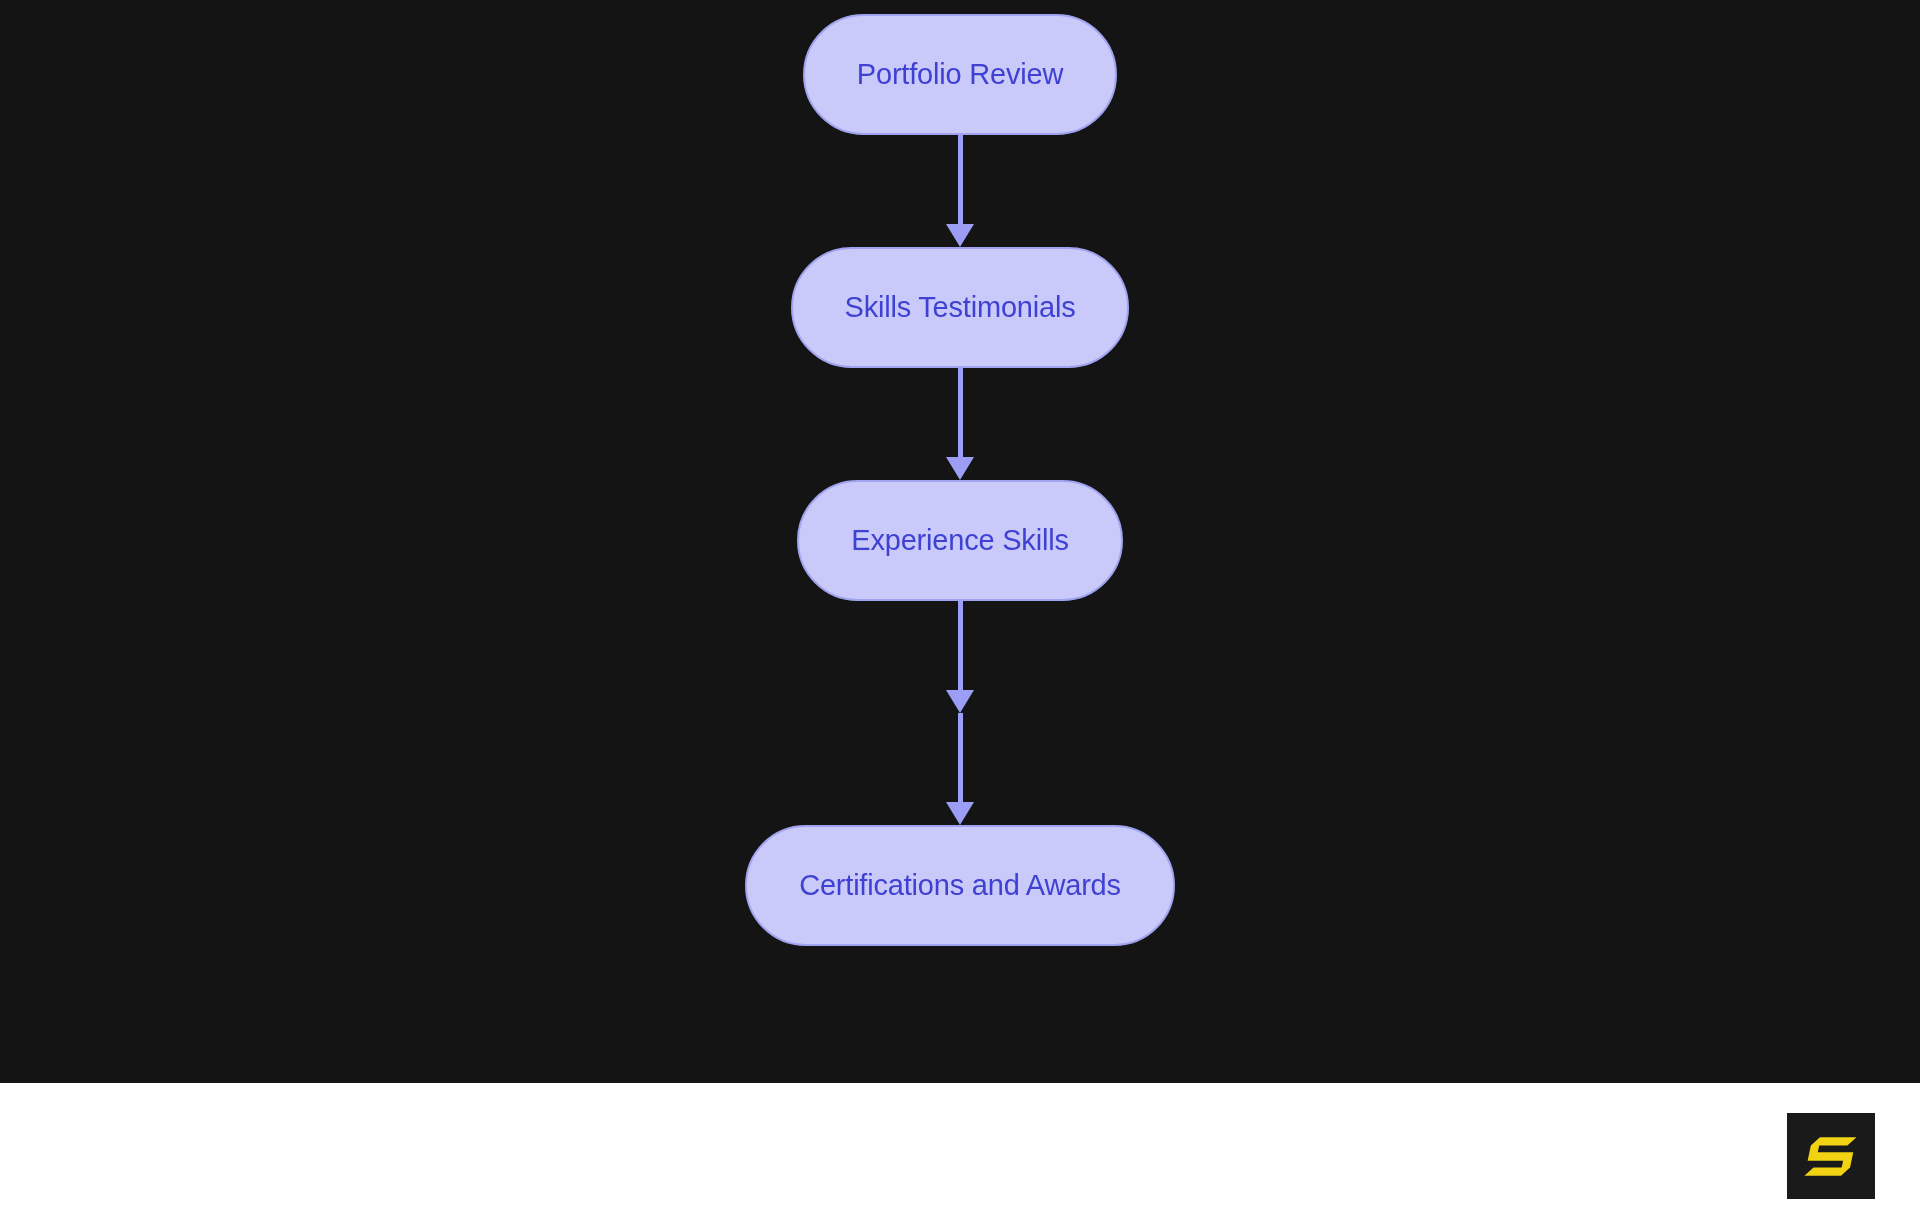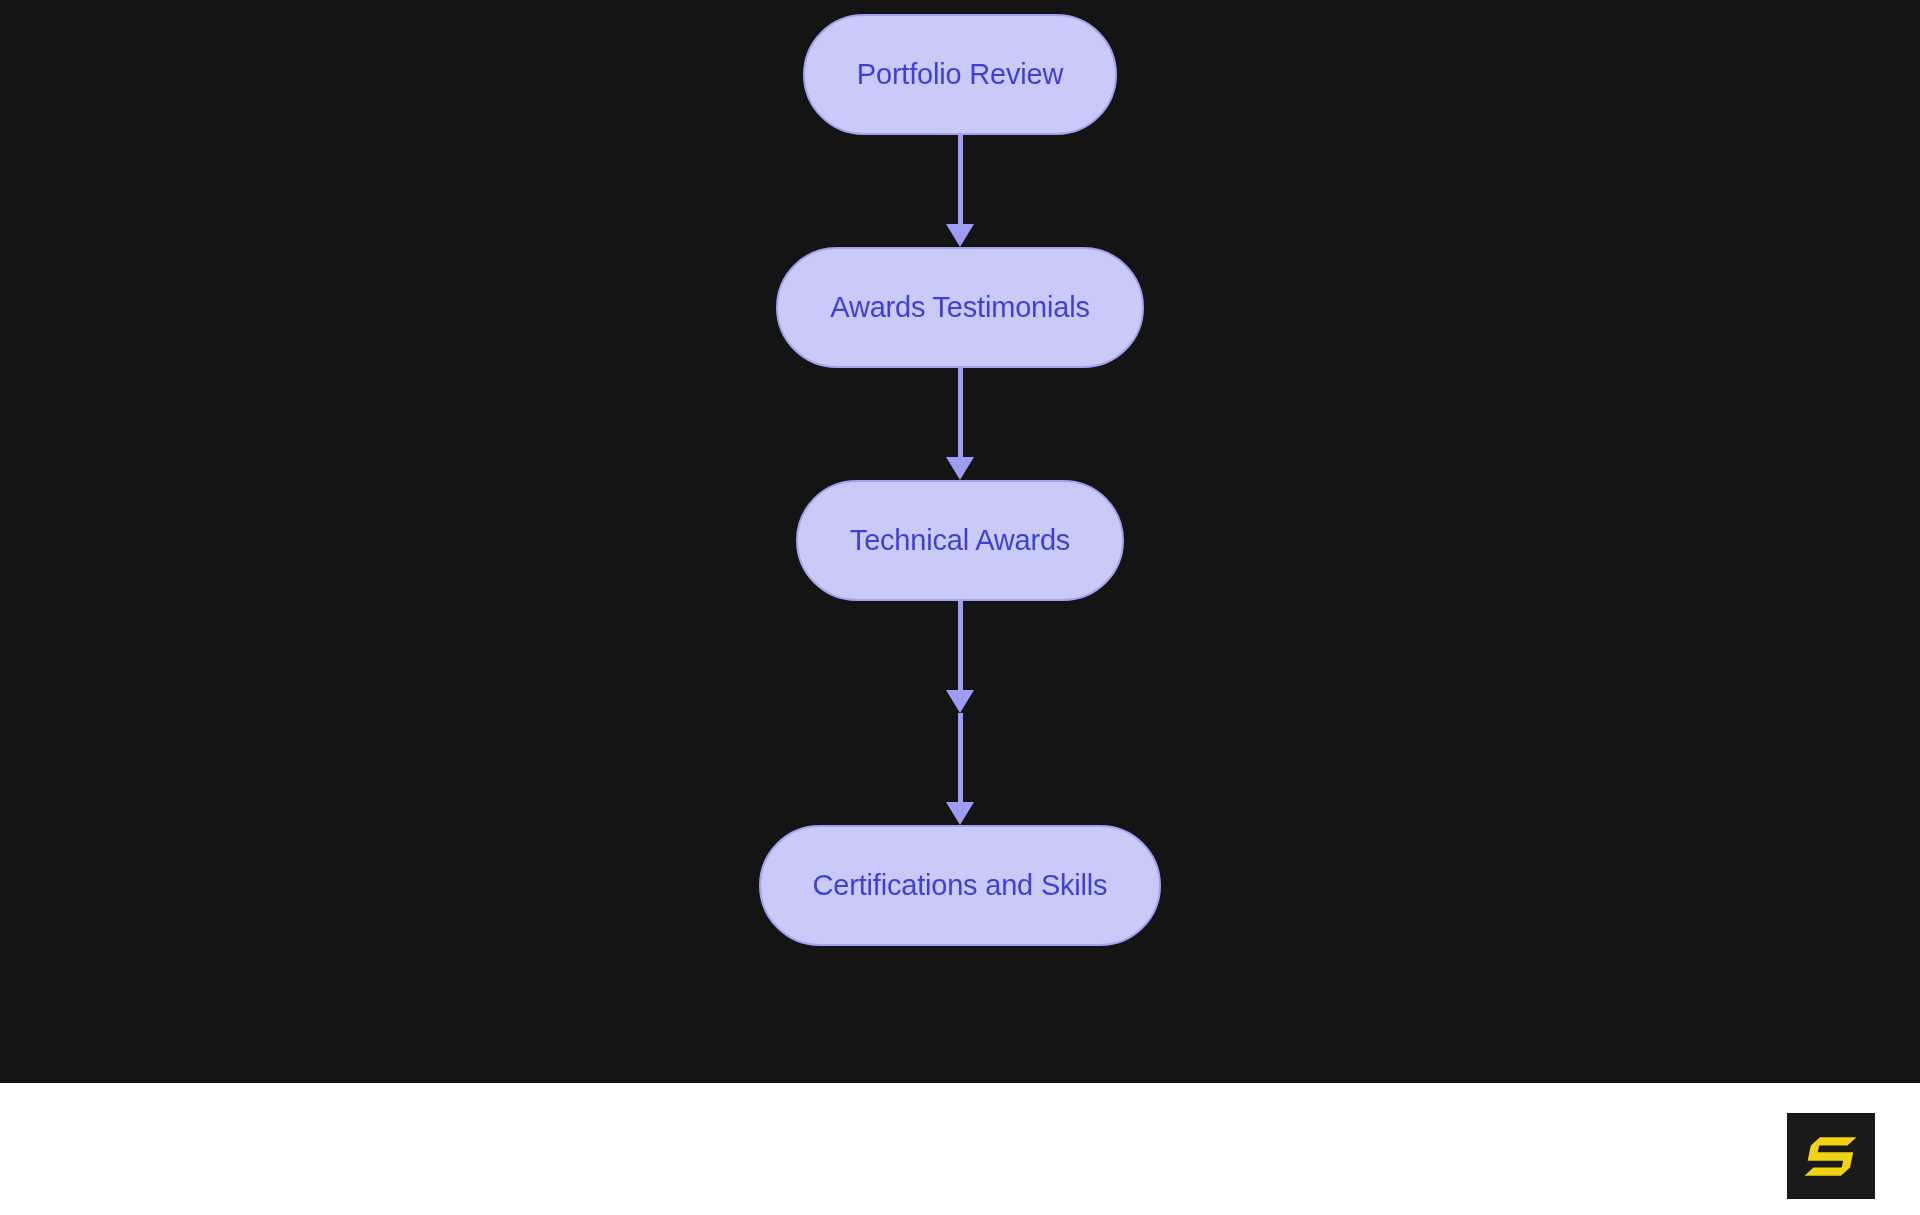--- a/index.html
+++ b/index.html
@@ -88,39 +88,39 @@
 <div class="canvas">
   <div class="flow">
       <div class="node">
         <span>Portfolio Review</span>
       </div>
       <div class="connector">
         <div class="line"></div>
         <div class="head"></div>
       </div>
       <div class="node">
-        <span>Awards Testimonials</span>
+        <span>Skills Testimonials</span>
       </div>
       <div class="connector">
         <div class="line"></div>
         <div class="head"></div>
       </div>
       <div class="node">
-        <span>Technical Awards</span>
+        <span>Experience Skills</span>
       </div>
       <div class="connector">
         <div class="line"></div>
         <div class="head"></div>
       </div>
       <div class="connector">
         <div class="line"></div>
         <div class="head"></div>
       </div>
       <div class="node">
-        <span>Certifications and Skills</span>
+        <span>Certifications and Awards</span>
       </div>
     </div>
 </div>
 
 <div class="footer">
   <div class="brand-logo">
     <svg viewBox="0 0 103 90" aria-hidden="true">
       <path d="M8 24 L22 8 L92 8 L78 24 L24 24 L24 37 L92 37 L92 66 L78 82 L8 82 L22 66 L76 66 L76 53 L8 53 Z" transform="translate(10 0) skewX(-12)" fill="#F2D313"></path>
     </svg>
   </div>

